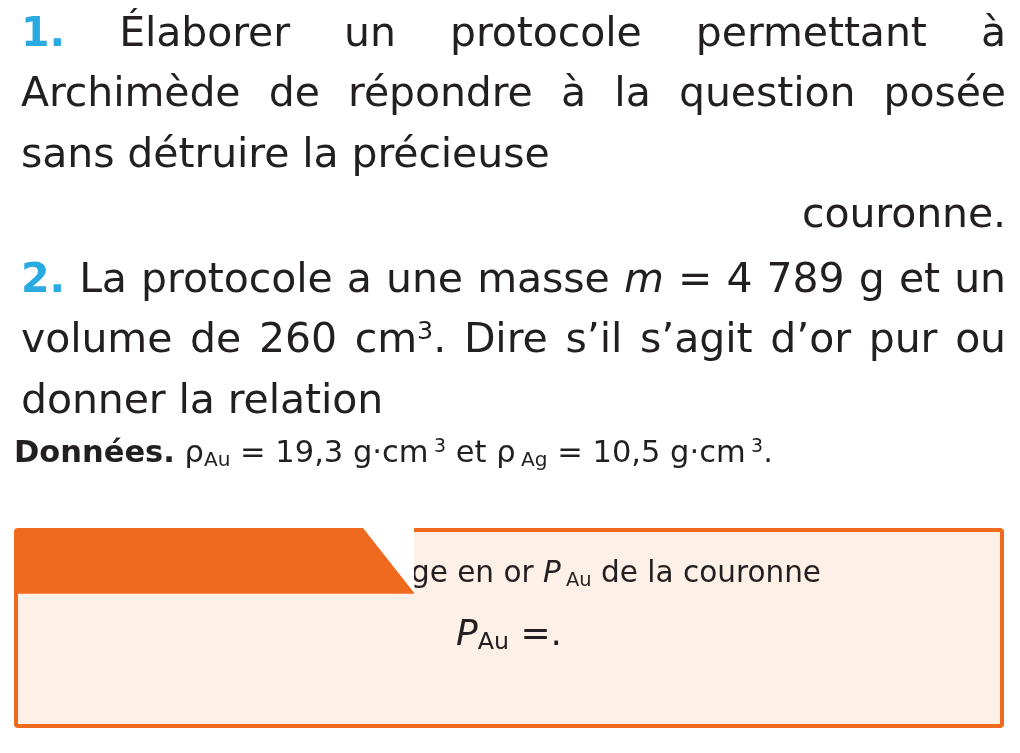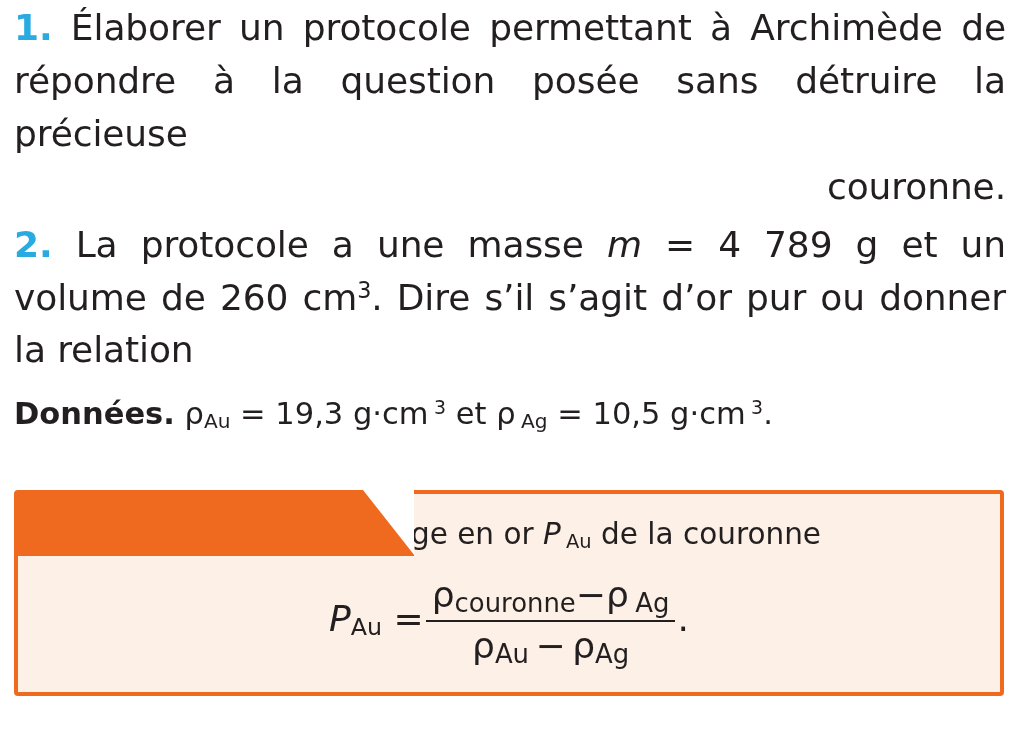--- a/index.html
+++ b/index.html
@@ -15,43 +15,44 @@
     overflow: hidden;
   }
   .page {
     position: relative;
     width: 1020px;
     height: 753px;
     box-sizing: border-box;
     padding: 0 14px;
   }
   .q-block {
-    font-size: 36px;
+    font-size: 41px;
     line-height: 1.47;
     text-align: justify;
     text-justify: inter-word;
     letter-spacing: -0.1px;
+    margin-left: 7px;
   }
   .q-num {
     font-weight: bold;
     color: #29abe2;
   }
   .q1 {
     margin-top: 2px;
   }
   .q2 {
     margin-top: 5px;
   }
   .last-line {
     text-align: right;
   }
   .donnees {
     font-size: 30.5px;
     line-height: 1.3;
-    margin-top: 17px;
+    margin-top: 3px;
   }
   .donnees .lbl {
     font-weight: bold;
   }
   em.it {
     font-style: italic;
   }
   sub {
     font-size: 0.66em;
     vertical-align: -0.18em;
@@ -203,21 +204,18 @@
       <span>Apprendre à résoudre</span><span class="appr-badge">35</span>
     </div>
 
     <div class="diff-body">
       <div class="diff-text">
         <span>Vérifier que le pourcentage en or </span><em class="it">P</em><span class="thin"></span><sub>Au</sub><span> de la couronne</span>
       </div>
 
       <div class="formula">
         <em class="it">P</em><sub>Au</sub>
-        <span>=</span><span class="frac">
-          <span class="num"><span class="rho">ρ</span><sub class="sm">couronne</sub><span>−</span><span class="rho">ρ</span><span class="thin"></span><sub class="sm">Ag</sub></span>
-          <span class="den"><span class="rho">ρ</span><sub class="sm">Au</sub><span class="thin"></span><span>−</span><span class="thin"></span><span class="rho">ρ</span><sub class="sm">Ag</sub></span>
-        </span><span>.</span>
+        <span>=</span><span>.</span>
       </div>
     </div>
   </div>
 
 </div>
 
 </body></html>

